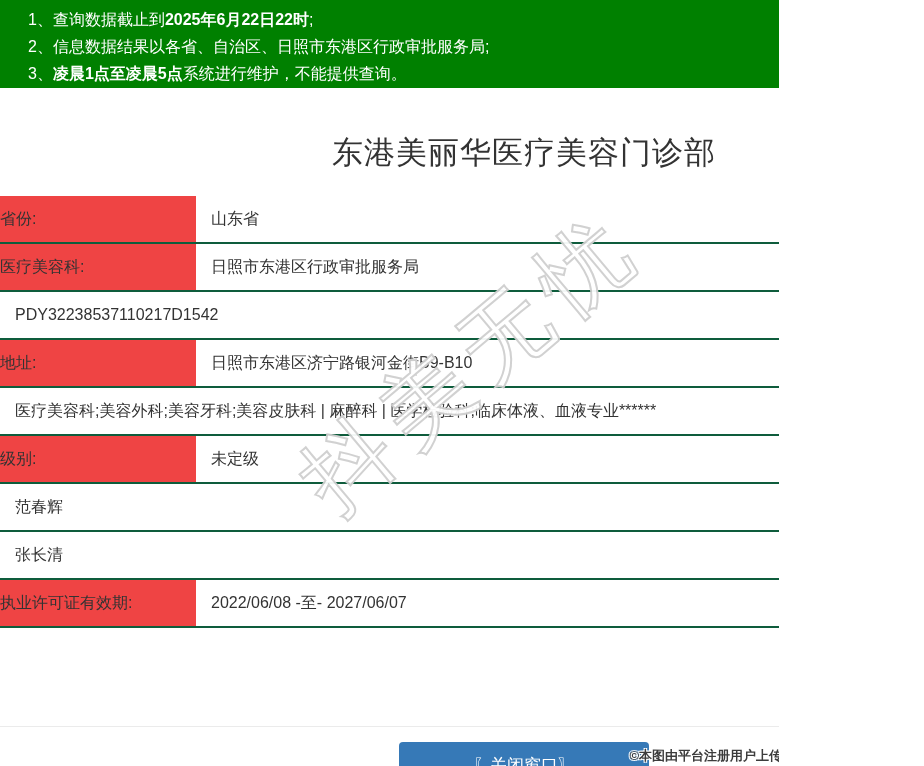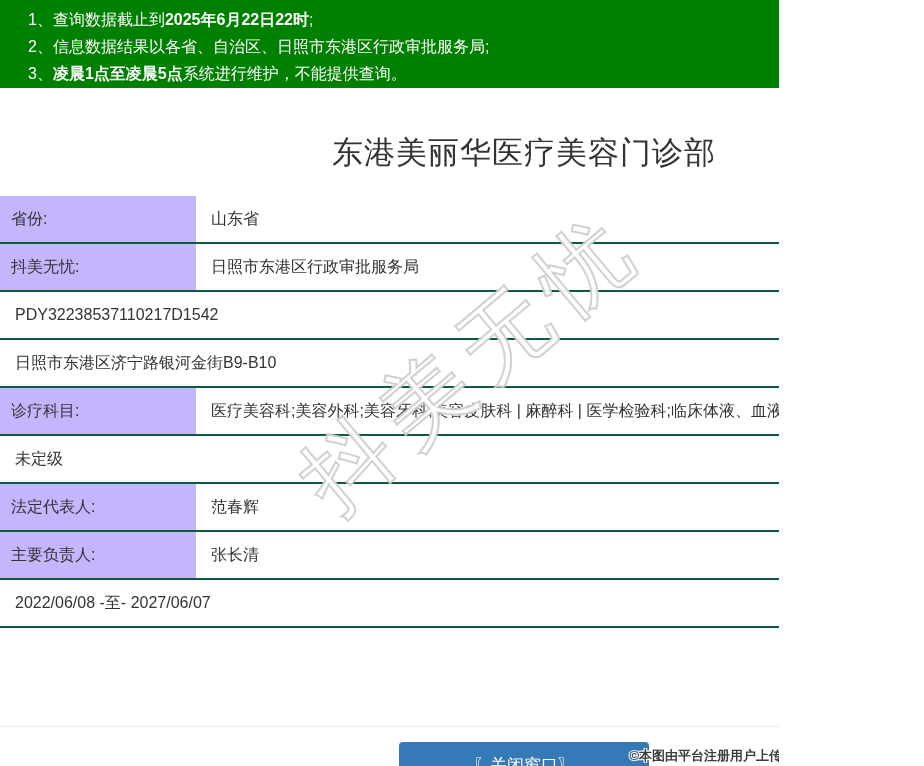--- a/index.html
+++ b/index.html
@@ -20,22 +20,22 @@
     margin-top:44px;text-align:center;font-size:31px;font-weight:normal;color:#333;
     letter-spacing:1px;
   }
   
   .details{margin-top:22px;width:100%;}
   .detail-row{
     display:flex;height:48px;box-sizing:border-box;border-bottom:2px solid #0e5c3c;
     align-items:stretch;font-size:16px;
   }
   .detail-label{
-    width:196px;flex:0 0 196px;background:#c4b5fd;display:flex;align-items:center;
-    padding-left:11px;box-sizing:border-box;color:#333;
+    width:196px;flex:0 0 196px;background:#ef4444;display:flex;align-items:center;
+    box-sizing:border-box;color:#333;
   }
   .detail-value{
     flex:1;display:flex;align-items:center;padding-left:15px;color:#333;white-space:nowrap;
   }
   
   .footer-divider{margin-top:98px;border-top:1px solid #ebebeb;height:0;}
   .button-row{margin-top:15px;text-align:center;}
   .close-btn{
     width:250px;height:46px;background:#3679b7;color:#ffffff;border:none;border-radius:4px;
     font-size:17px;font-family:inherit;cursor:pointer;display:inline-flex;
@@ -68,45 +68,45 @@
     </div>
 
     <h1 class="page-title">东港美丽华医疗美容门诊部</h1>
 
     <div class="details">
       <div class="detail-row">
         <div class="detail-label">省份:</div>
         <div class="detail-value">山东省</div>
       </div>
       <div class="detail-row">
-        <div class="detail-label">抖美无忧:</div>
+        <div class="detail-label">医疗美容科:</div>
         <div class="detail-value">日照市东港区行政审批服务局</div>
       </div>
       <div class="detail-row">
         <div class="detail-value">PDY32238537110217D1542</div>
       </div>
       <div class="detail-row">
+        <div class="detail-label">地址:</div>
         <div class="detail-value">日照市东港区济宁路银河金街B9-B10</div>
       </div>
       <div class="detail-row">
-        <div class="detail-label">诊疗科目:</div>
         <div class="detail-value">医疗美容科;美容外科;美容牙科;美容皮肤科 | 麻醉科 | 医学检验科;临床体液、血液专业******</div>
       </div>
       <div class="detail-row">
+        <div class="detail-label">级别:</div>
         <div class="detail-value">未定级</div>
       </div>
       <div class="detail-row">
-        <div class="detail-label">法定代表人:</div>
         <div class="detail-value">范春辉</div>
       </div>
       <div class="detail-row">
-        <div class="detail-label">主要负责人:</div>
         <div class="detail-value">张长清</div>
       </div>
       <div class="detail-row">
+        <div class="detail-label">执业许可证有效期:</div>
         <div class="detail-value">2022/06/08 -至- 2027/06/07</div>
       </div>
     </div>
 
     <div class="footer-divider"></div>
     <div class="button-row">
       <button class="close-btn">〖关闭窗口〗</button>
     </div>
 
   </div>

